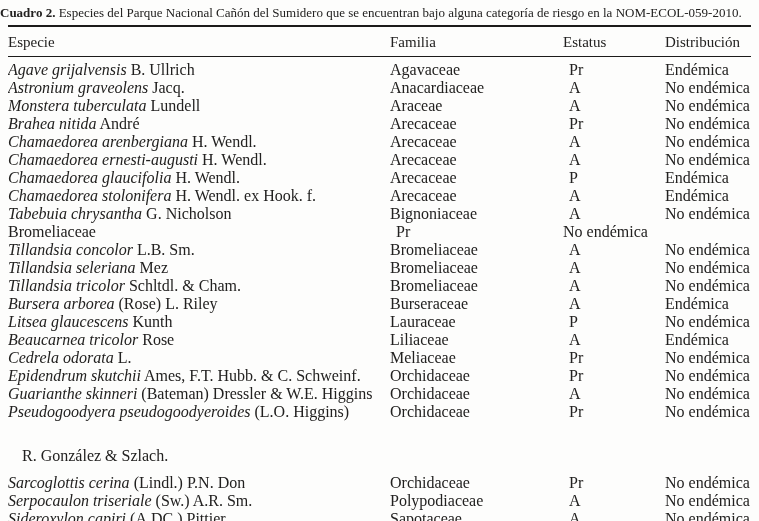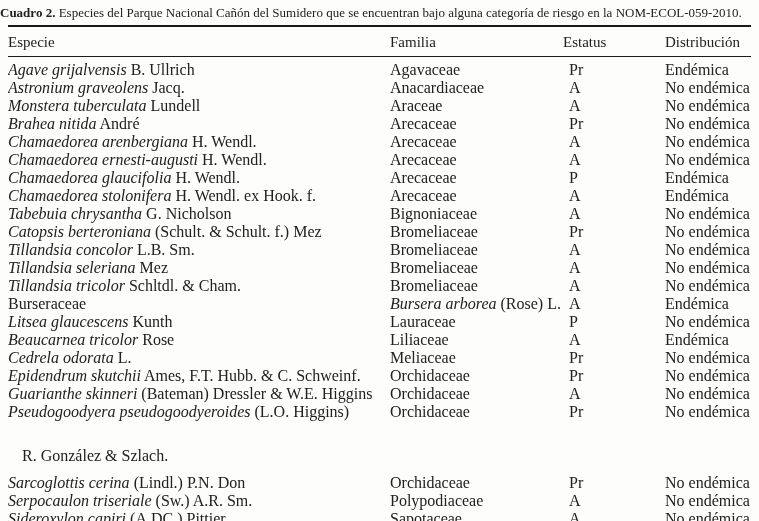--- a/index.html
+++ b/index.html
@@ -126,21 +126,20 @@
     </div>
 
     <div class="grid row">
       <div class="cell c-sp"><span class="sci">Tabebuia chrysantha</span><span> G. Nicholson</span></div>
       <div class="cell c-fam">Bignoniaceae</div>
       <div class="cell c-est">A</div>
       <div class="cell c-dist">No endémica</div>
     </div>
 
     <div class="grid row">
-      <div class="cell c-sp"><span class="sci">Catopsis berteroniana</span><span> (Schult. &amp; Schult. f.) Mez</span></div>
       <div class="cell c-fam">Bromeliaceae</div>
       <div class="cell c-est">Pr</div>
       <div class="cell c-dist">No endémica</div>
     </div>
 
     <div class="grid row">
       <div class="cell c-sp"><span class="sci">Tillandsia concolor</span><span> L.B. Sm.</span></div>
       <div class="cell c-fam">Bromeliaceae</div>
       <div class="cell c-est">A</div>
       <div class="cell c-dist">No endémica</div>
@@ -154,22 +153,22 @@
     </div>
 
     <div class="grid row">
       <div class="cell c-sp"><span class="sci">Tillandsia tricolor</span><span> Schltdl. &amp; Cham.</span></div>
       <div class="cell c-fam">Bromeliaceae</div>
       <div class="cell c-est">A</div>
       <div class="cell c-dist">No endémica</div>
     </div>
 
     <div class="grid row">
+      <div class="cell c-sp"><span class="sci">Bursera arborea</span><span> (Rose) L. Riley</span></div>
       <div class="cell c-fam">Burseraceae</div>
-      <div class="cell c-sp"><span class="sci">Bursera arborea</span><span> (Rose) L. Riley</span></div>
       <div class="cell c-est">A</div>
       <div class="cell c-dist">Endémica</div>
     </div>
 
     <div class="grid row">
       <div class="cell c-sp"><span class="sci">Litsea glaucescens</span><span> Kunth</span></div>
       <div class="cell c-fam">Lauraceae</div>
       <div class="cell c-est">P</div>
       <div class="cell c-dist">No endémica</div>
     </div>

